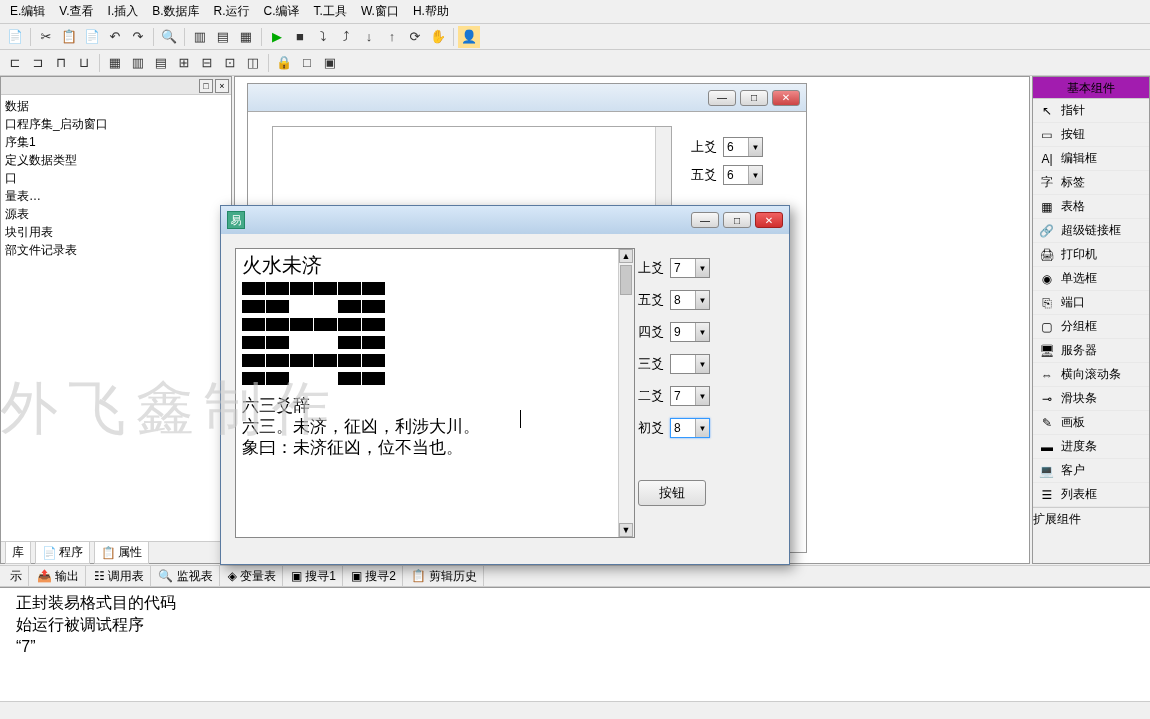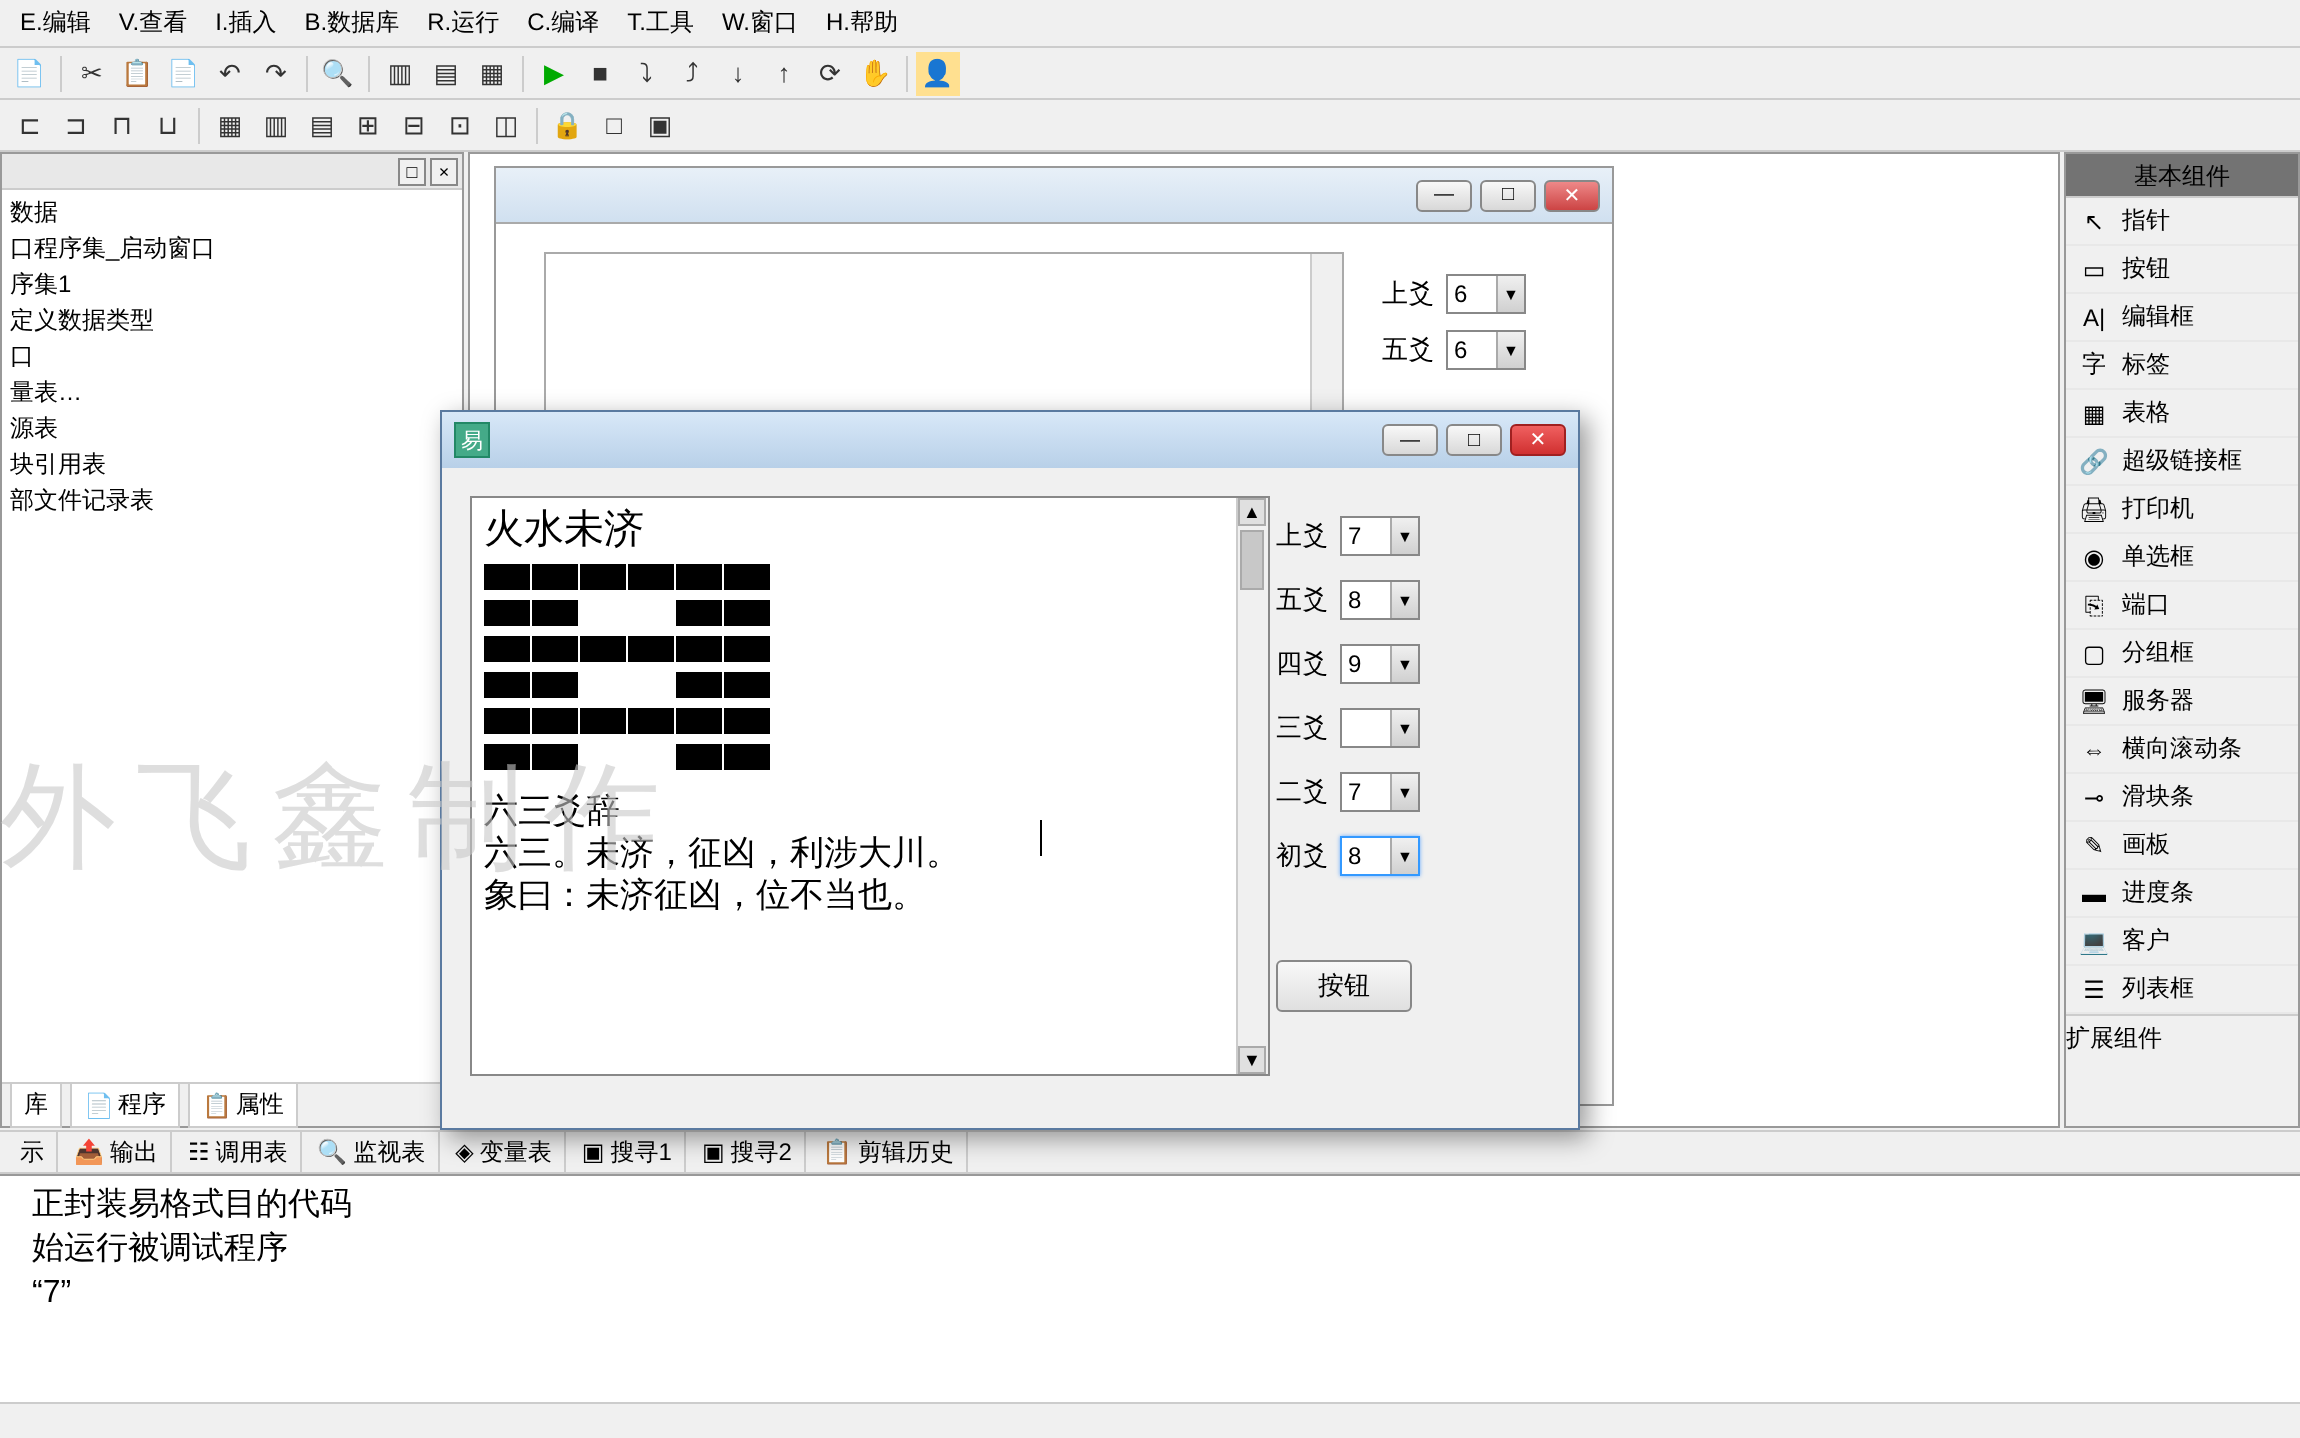--- a/index.html
+++ b/index.html
@@ -24,21 +24,21 @@
 
 .center { flex: 1; background: #fff; position: relative; border: 1px solid #999; margin-left: 2px; }
 .design-canvas { position: absolute; top: 6px; left: 12px; width: 560px; height: 470px; background: repeating-conic-gradient(#ccc 0% 25%, #fff 0% 50%) 0 0/4px 4px; border: 1px solid #999; }
 .design-form { position: absolute; top: 0; left: 0; right: 0; bottom: 0; background: #fff; margin: 0; }
 .design-titlebar { height: 28px; background: linear-gradient(#e8f0f8, #d0e0f0); border-bottom: 1px solid #aaa; display: flex; justify-content: flex-end; align-items: center; padding-right: 6px; gap: 4px; }
 .win-btn { width: 28px; height: 16px; border: 1px solid #888; border-radius: 3px; background: linear-gradient(#f8f8f8,#d8d8d8); font-size: 10px; display: flex; align-items: center; justify-content: center; }
 .win-btn.close { background: linear-gradient(#e88,#c44); color: #fff; }
 .win-btn.close-x { background: linear-gradient(#f06060,#d03030); color: #fff; border-color: #a02020; }
 
 .right-panel { width: 118px; background: #f0f0f0; border: 1px solid #999; margin-left: 2px; }
-.rp-title { height: 22px; background: #737373; border-bottom: 1px solid #ccc; text-align: center; line-height: 22px; font-size: 12px; }
+.rp-title { height: 22px; background: #a21caf; border-bottom: 1px solid #ccc; text-align: center; line-height: 22px; font-size: 12px; }
 .rp-list { }
 .rp-item { height: 24px; display: flex; align-items: center; gap: 6px; padding-left: 6px; border-bottom: 1px solid #e8e8e8; font-size: 12px; }
 .rp-icon { width: 16px; height: 16px; display: flex; align-items: center; justify-content: center; font-size: 12px; }
 .rp-footer { height: 22px; text-align: left; padding-right: 8px; line-height: 22px; font-size: 12px; border-top: 1px solid #ccc; }
 
 .bottom-tabs { position: absolute; left: 0; right: 0; bottom: 132px; height: 22px; background: #f0f0f0; border-top: 1px solid #ccc; border-bottom: 1px solid #ccc; display: flex; align-items: center; padding-left: 4px; gap: 2px; font-size: 12px; }
 .btab { padding: 2px 6px; border-right: 1px solid #ccc; display: flex; align-items: center; gap: 3px; }
 
 .output { position: absolute; left: 0; right: 0; bottom: 18px; height: 114px; background: #fff; border-top: 1px solid #999; padding: 4px 16px; font-size: 16px; font-family: SimSun, serif; line-height: 22px; }
 .statusbar { position: absolute; left: 0; right: 0; bottom: 0; height: 18px; background: #f0f0f0; border-top: 1px solid #ccc; }

